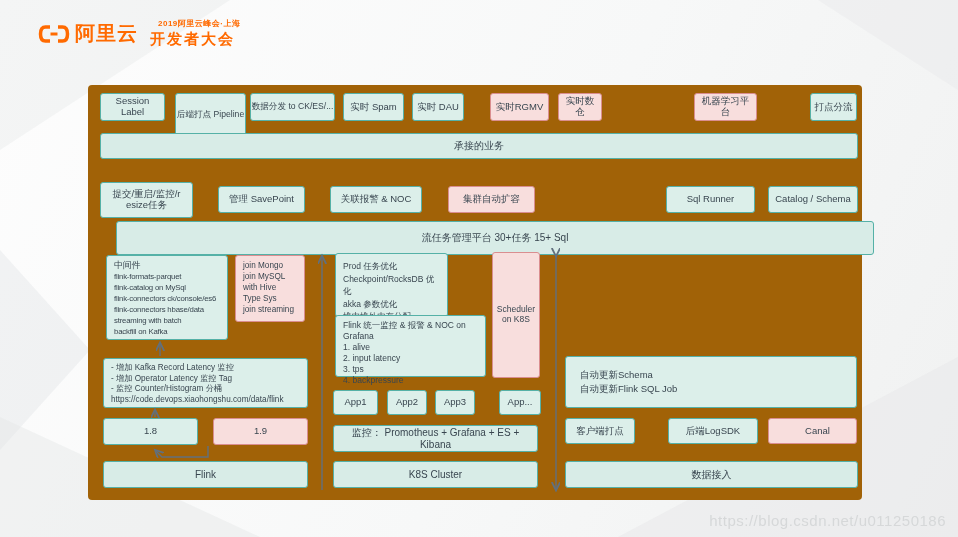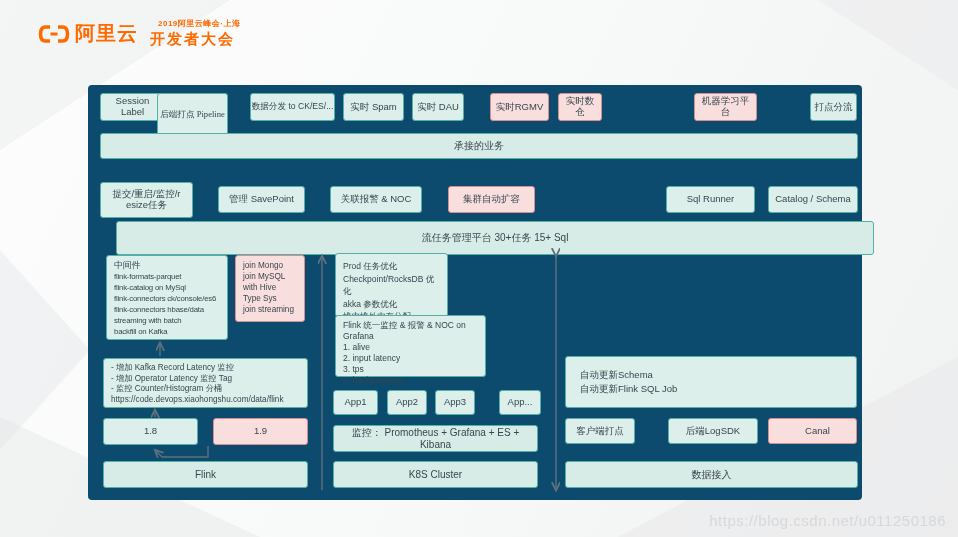--- a/index.html
+++ b/index.html
@@ -15,21 +15,21 @@
   .deco3 { left:0; bottom:0; width:260px; height:120px; background:rgba(228,230,231,0.45); clip-path:polygon(0 100%,100% 100%,0 0); }
   .deco4 { right:0; bottom:0; width:340px; height:180px; background:rgba(231,232,233,0.5); clip-path:polygon(100% 0,100% 100%,0 100%); }
   .deco5 { right:0; top:0; width:140px; height:90px; background:rgba(229,230,231,0.35); clip-path:polygon(0 0,100% 0,100% 100%); }
 
   .logo { position:absolute; left:38px; top:18px; display:flex; align-items:center; }
   .brand { color:#ff6a00; font-size:20px; font-weight:bold; margin-left:5px; letter-spacing:1px; }
   .evt { margin-left:12px; color:#ff6a00; }
   .evt-small { font-size:8px; font-weight:bold; letter-spacing:0.5px;margin-left:8px; }
   .evt-large { font-size:15px; font-weight:bold; letter-spacing:2px; margin-top:1px; }
 
-  .panel { position:absolute; left:88px; top:85px; width:774px; height:415px; background:#0c4a6e; border-radius:4px; }
+  .panel { position:absolute; left:88px; top:85px; width:774px; height:415px; background:#a16207; border-radius:4px; }
 
   .bx { position:absolute; border:1px solid #55b1a7; background:#dcefea; color:#394650;
         border-radius:3px; font-size:9.5px; display:flex; align-items:center; justify-content:center;
         text-align:center; line-height:1.15; padding:2px 3px; }
   .pink { border-color:#da8e90; background:#f8dedd; }
   .fs9 { font-size:8.6px; white-space:nowrap; }
   .tbx { display:block; text-align:left; padding:4px 7px; font-size:8.2px; line-height:11px; }
   .tbx.small { font-size:7.8px; letter-spacing:-0.2px; }
   .bar { font-size:10px; background:#d8ece7; }
   .wrapbox { word-break:break-all; padding:2px 10px; }
@@ -56,21 +56,21 @@
   <div class="brand">阿里云</div>
   <div class="evt">
     <div class="evt-small">2019阿里云峰会·上海</div>
     <div class="evt-large">开发者大会</div>
   </div>
 </div>
 
 <div class="panel">
 
   <div class="bx" style="left:12px;top:8px;width:65px;height:28px;">Session Label</div>
-  <div class="bx fs9" style="left:69px;top:8px;width:71px;height:44px;font-family:Liberation Serif, serif;">后端打点 Pipeline</div>
+  <div class="bx fs9" style="left:87px;top:8px;width:71px;height:44px;">后端打点 Pipeline</div>
   <div class="bx fs9" style="left:162px;top:8px;width:85px;height:28px;">数据分发 to CK/ES/...</div>
   <div class="bx" style="left:255px;top:8px;width:61px;height:28px;">实时 Spam</div>
   <div class="bx" style="left:324px;top:8px;width:52px;height:28px;">实时 DAU</div>
   <div class="bx pink" style="left:402px;top:8px;width:59px;height:28px;">实时RGMV</div>
   <div class="bx pink" style="left:470px;top:8px;width:44px;height:28px;">实时数仓</div>
   <div class="bx pink" style="left:606px;top:8px;width:63px;height:28px;">机器学习平台</div>
   <div class="bx" style="left:722px;top:8px;width:47px;height:28px;">打点分流</div>
 
   <div class="bx bar" style="left:12px;top:48px;width:758px;height:26px;">承接的业务</div>
 
@@ -115,20 +115,21 @@
     <div>akka 参数优化</div>
     <div>堆内堆外内存分配</div>
   </div>
   <div class="bx tbx" style="left:247px;top:230px;width:151px;height:62px;font-size:8.5px;line-height:11px;">
     <div>Flink 统一监控 &amp; 报警 &amp; NOC on Grafana</div>
     <div>1. alive</div>
     <div>2. input latency</div>
     <div>3. tps</div>
     <div>4. backpressure</div>
   </div>
+  <div class="bx pink" style="left:404px;top:167px;width:48px;height:126px;font-size:8.5px;">Scheduler on K8S</div>
   <div class="bx" style="left:245px;top:305px;width:45px;height:25px;">App1</div>
   <div class="bx" style="left:299px;top:305px;width:40px;height:25px;">App2</div>
   <div class="bx" style="left:347px;top:305px;width:40px;height:25px;">App3</div>
   <div class="bx" style="left:411px;top:305px;width:42px;height:25px;">App...</div>
   <div class="bx bar" style="left:245px;top:340px;width:205px;height:27px;">监控： Promotheus + Grafana + ES + Kibana</div>
   <div class="bx bar" style="left:245px;top:376px;width:205px;height:27px;">K8S Cluster</div>
 
   <div class="bx vcenter" style="left:477px;top:271px;width:292px;height:52px;">
     <div>自动更新Schema</div>
     <div>自动更新Flink SQL Job</div>

